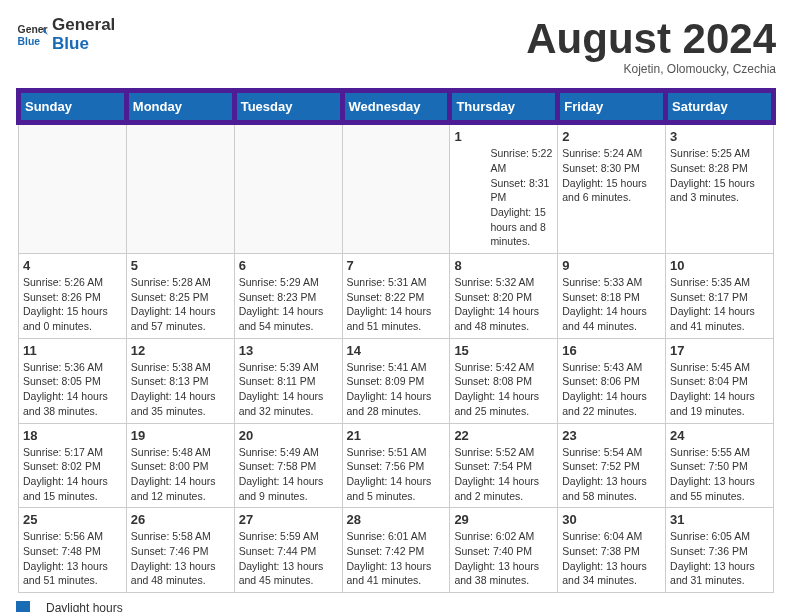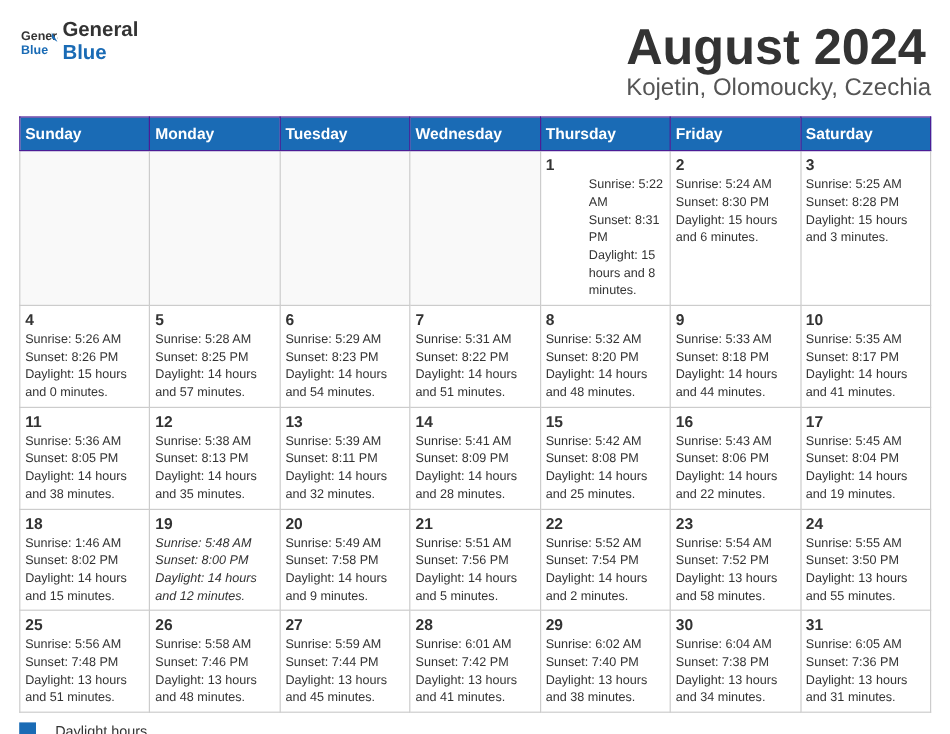--- a/index.html
+++ b/index.html
@@ -19,44 +19,45 @@
     .logo {
       display: flex;
       align-items: center;
       gap: 4px;
     }
     .logo-icon {
       width: 32px;
       height: 32px;
     }
     .title-area {
+      text-align: right;
     }
     .month-title {
       font-size: 42px;
       font-weight: bold;
       color: #333;
       line-height: 1.1;
     }
     .location-title {
-      font-size: 20px;
+      font-size: 12px;
       color: #555;
     }
     .calendar-table {
       width: 100%;
       border-collapse: collapse;
       font-size: 11px;
     }
     .calendar-table th {
       background-color: #1a6bb5;
       color: #fff;
       padding: 6px 4px;
       text-align: left;
       font-size: 13px;
       font-weight: bold;
-      border: 1px solid #4c1d95;
+      border: 5px solid #4c1d95;
     }
     .calendar-table td {
       vertical-align: top;
       border: 1px solid #ccc;
       padding: 4px;
       width: calc(100% / 7);
       height: 80px;
       background: #fff;
     }
     .calendar-table td.empty {
@@ -236,27 +237,27 @@
         <td>
           <span class="day-number">17</span>
           <div class="day-info" style="white-space: pre-line;">Sunrise: 5:45 AM
 Sunset: 8:04 PM
 Daylight: 14 hours and 19 minutes.</div>
         </td>
       </tr>
       <tr>
         <td>
           <span class="day-number">18</span>
-          <div class="day-info" style="white-space: pre-line;">Sunrise: 1:46 AM
+          <div class="day-info" style="white-space: pre-line;">Sunrise: 5:17 AM
 Sunset: 8:02 PM
 Daylight: 14 hours and 15 minutes.</div>
         </td>
         <td>
           <span class="day-number">19</span>
-          <div class="day-info" style="white-space: pre-line; font-style: italic;">Sunrise: 5:48 AM
+          <div class="day-info" style="white-space: pre-line;">Sunrise: 5:48 AM
 Sunset: 8:00 PM
 Daylight: 14 hours and 12 minutes.</div>
         </td>
         <td>
           <span class="day-number">20</span>
           <div class="day-info" style="white-space: pre-line;">Sunrise: 5:49 AM
 Sunset: 7:58 PM
 Daylight: 14 hours and 9 minutes.</div>
         </td>
         <td>
@@ -273,21 +274,21 @@
         </td>
         <td>
           <span class="day-number">23</span>
           <div class="day-info" style="white-space: pre-line;">Sunrise: 5:54 AM
 Sunset: 7:52 PM
 Daylight: 13 hours and 58 minutes.</div>
         </td>
         <td>
           <span class="day-number">24</span>
           <div class="day-info" style="white-space: pre-line;">Sunrise: 5:55 AM
-Sunset: 3:50 PM
+Sunset: 7:50 PM
 Daylight: 13 hours and 55 minutes.</div>
         </td>
       </tr>
       <tr>
         <td>
           <span class="day-number">25</span>
           <div class="day-info" style="white-space: pre-line;">Sunrise: 5:56 AM
 Sunset: 7:48 PM
 Daylight: 13 hours and 51 minutes.</div>
         </td>

